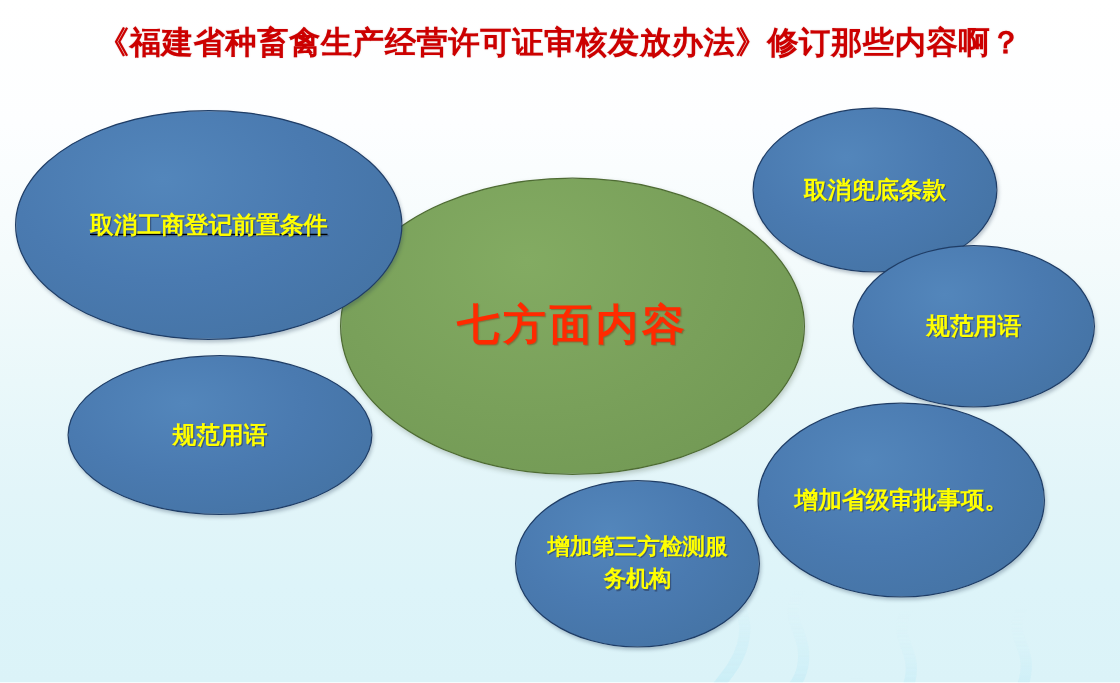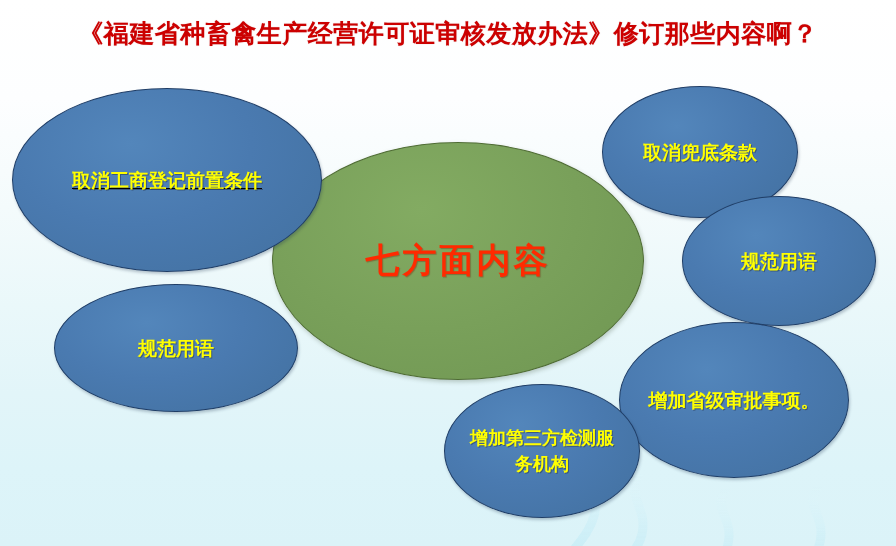--- a/index.html
+++ b/index.html
@@ -90,22 +90,22 @@
     font-size: 34px;
     letter-spacing: 3px;
     text-shadow: 1px 1px 1px rgba(120,20,0,.35);
   }
 
   
   #b-center   { left: 272px; top: 142px; width: 372px; height: 238px; z-index: 2; }
   #b-tl       { left:  12px; top:  88px; width: 310px; height: 184px; z-index: 3; text-decoration: underline; }
   #b-tr       { left: 602px; top:  86px; width: 196px; height: 132px; z-index: 3; }
   #b-r        { left: 682px; top: 196px; width: 194px; height: 130px; z-index: 3; }
-  #b-br       { left: 619px; top: 322px; width: 230px; height: 156px; z-index: 3; }
-  #b-bc       { left: 444px; top: 384px; width: 196px; height: 134px; z-index: 4; }
+  #b-br       { left: 606px; top: 322px; width: 230px; height: 156px; z-index: 3; }
+  #b-bc       { left: 412px; top: 384px; width: 196px; height: 134px; z-index: 4; }
   #b-bl       { left: 194px; top: 378px; width: 232px; height: 142px; z-index: 3; }
   #b-l        { left:  54px; top: 284px; width: 244px; height: 128px; z-index: 3; }
 
   #b-tr .label, #b-r .label { font-size: 19px; }
   #b-bc .label { font-size: 18px; line-height: 1.42; }
 </style>
 </head>
 <body>
 
 <div id="slide">

